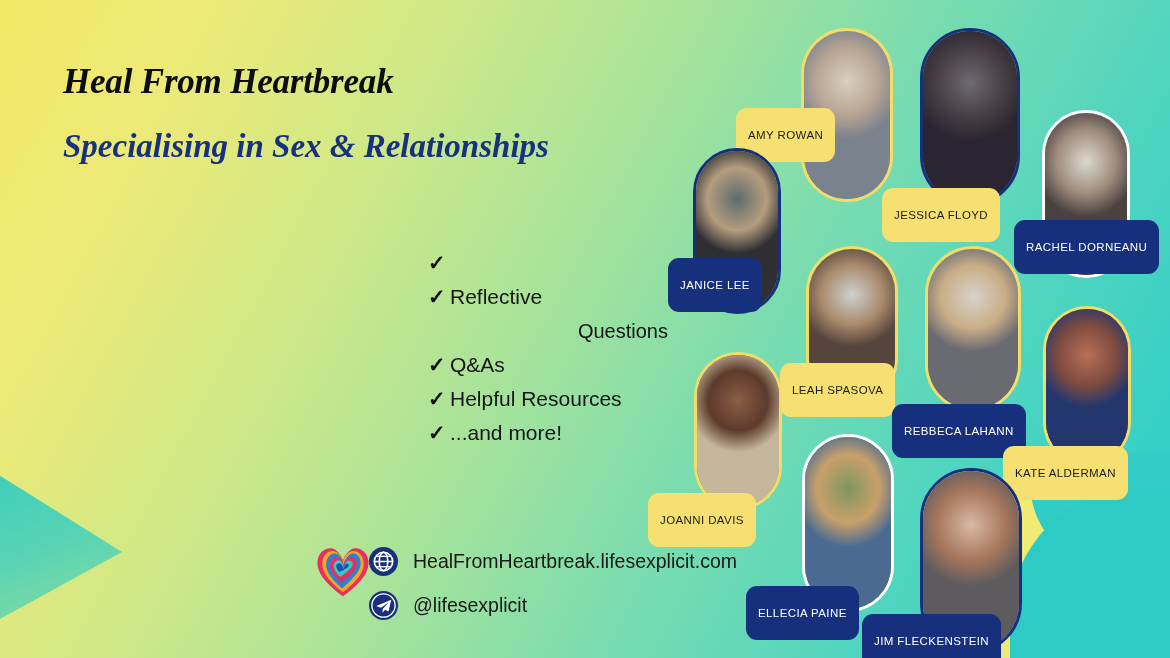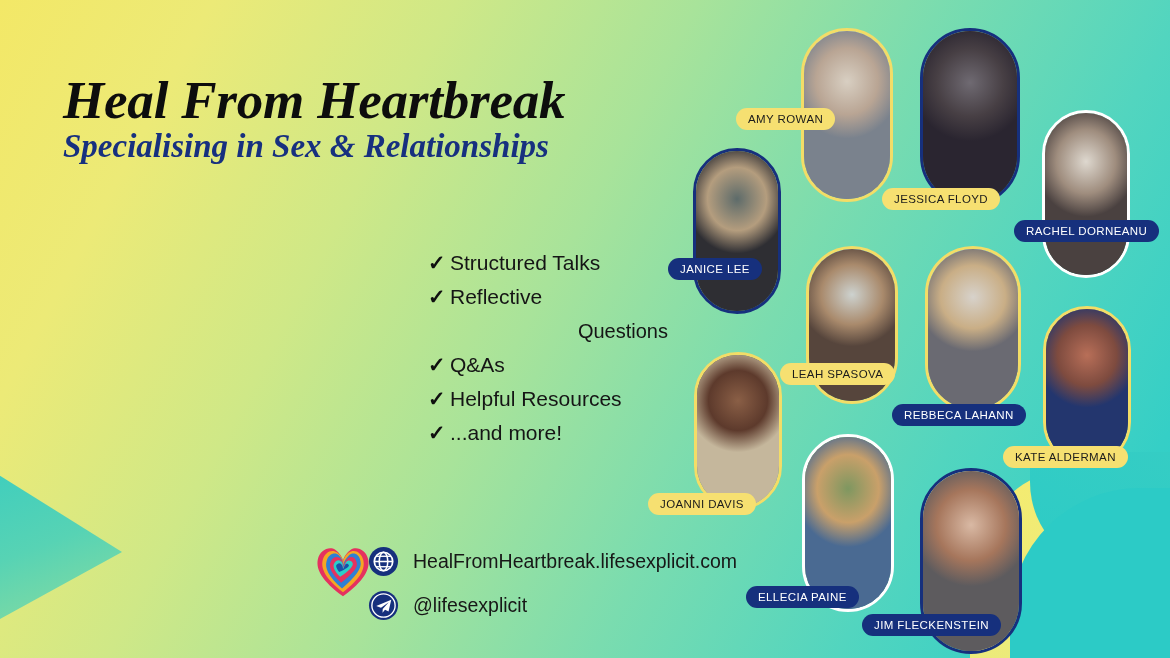--- a/index.html
+++ b/index.html
@@ -70,25 +70,24 @@
     width: 690px;
     height: 658px;
   }
   .title {
     position: absolute;
     left: 63px;
     top: 62px;
     font-family: "Liberation Serif", "DejaVu Serif", serif;
     font-weight: bold;
     font-style: italic;
-    font-size: 53px;
+    font-size: 35px;
     letter-spacing: -0.2px;
     color: #0d0d0d;
     white-space: nowrap;
-    margin-top: 8px;
   }
   .subtitle {
     position: absolute;
     left: 63px;
     top: 127px;
     width: 600px;
     font-family: "Liberation Serif", "DejaVu Serif", serif;
     font-weight: bold;
     font-style: italic;
     font-size: 33px;
@@ -229,21 +228,21 @@
   }
   .photo .ph-img {
     width: 100%; height: 100%;
     display: block;
   }
   .badge {
     position: absolute;
     height: 22px;
     display: flex;
     align-items: center;
-    padding: 0 12px;
+    padding: 16px 12px;
     border-radius: 11px;
     font-size: 11.5px;
     font-weight: 500;
     letter-spacing: 0.4px;
     white-space: nowrap;
   }
   .badge.yellow { background: #f6e071; color: #1b1b1b; }
   .badge.navy { background: #16307d; color: #ffffff; }
 </style>
 </head>
@@ -304,21 +303,20 @@
     <div class="title">Heal From Heartbreak</div>
 
     <div class="subtitle">
       <span class="l2">Specialising in Sex &amp; Relationships</span>
     </div>
 
 
     <div class="checklist" id="checklist">
         <div class="check-row">
           <span class="check-mark">✓</span>
-          <span>Structured Talks</span>
         </div>
         <div class="check-row">
           <span class="check-mark">✓</span>
           <span>Reflective</span>
         </div>
         <div class="check-sub">Questions</div>
         <div class="check-row">
           <span class="check-mark">✓</span>
           <span>Q&amp;As</span>
         </div>

